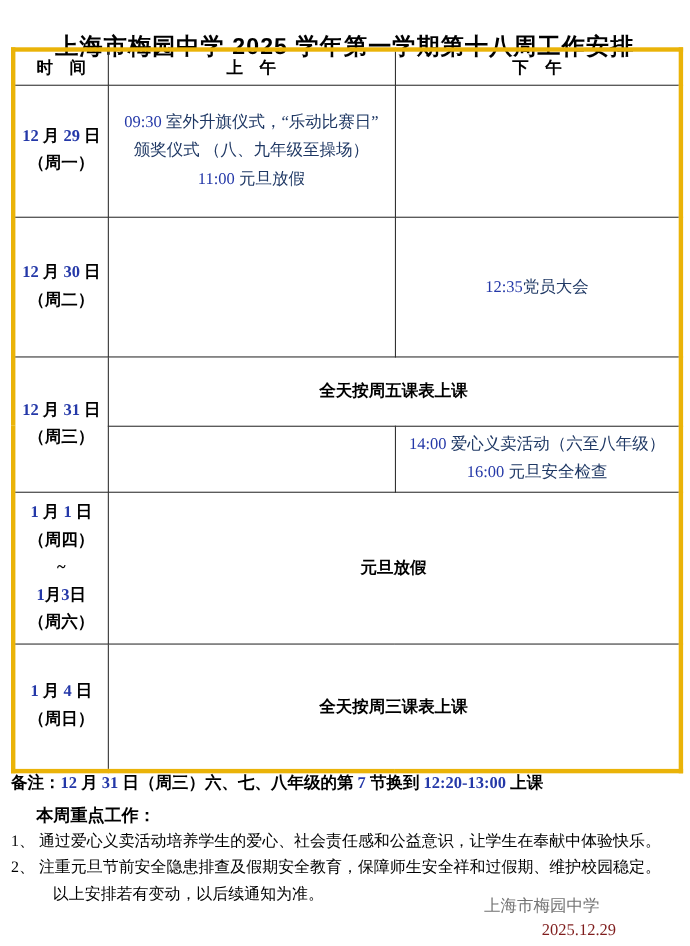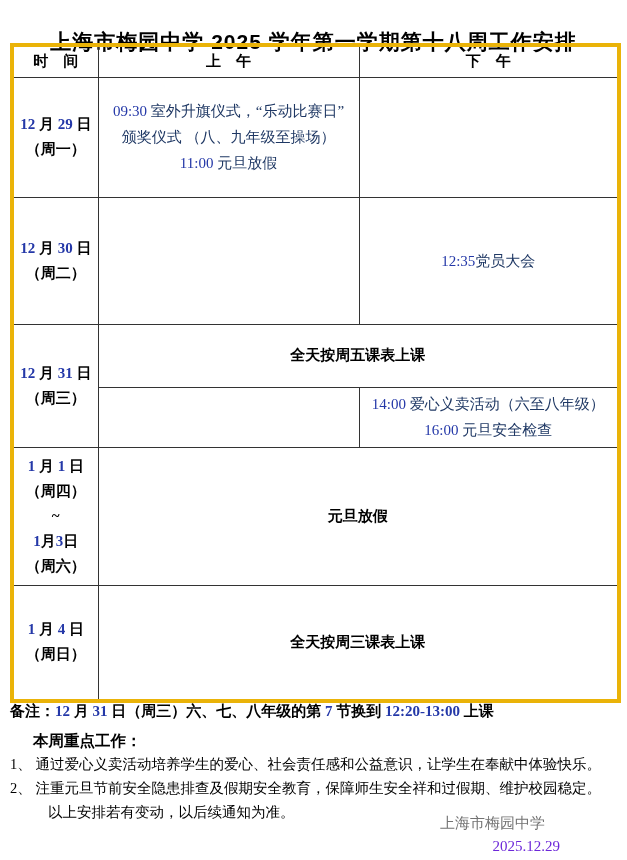--- a/index.html
+++ b/index.html
@@ -45,21 +45,21 @@
   }
   .focus-heading{
     position:absolute;top:731px;left:10px;
     font-family:"Liberation Sans","DejaVu Sans",sans-serif;
     font-weight:bold;font-size:15.5px;color:#000;margin-left:23px;
   }
   .focus-item1{position:absolute;top:755px;left:10px;font-size:14.5px;white-space:nowrap;color:#000;}
   .focus-item2{position:absolute;top:779px;left:10px;font-size:14.5px;white-space:nowrap;color:#000;}
   .focus-footnote{position:absolute;top:803px;left:48px;font-size:14.5px;white-space:nowrap;color:#000;}
   .sig-school{position:absolute;top:814px;left:0;width:545px;text-align:right;font-size:15px;color:#737373;}
-  .sig-date{position:absolute;top:838px;left:0;width:560px;text-align:right;font-size:15px;color:#6d28d9;}
+  .sig-date{position:absolute;top:838px;left:0;width:560px;text-align:right;font-size:15px;color:#7f1d1d;}
 </style>
 </head>
 <body>
 
 <div class="page">
 
   <div class="title">上海市梅园中学 2025 学年第一学期第十八周工作安排</div>
 
   <table class="schedule">
     <colgroup>

